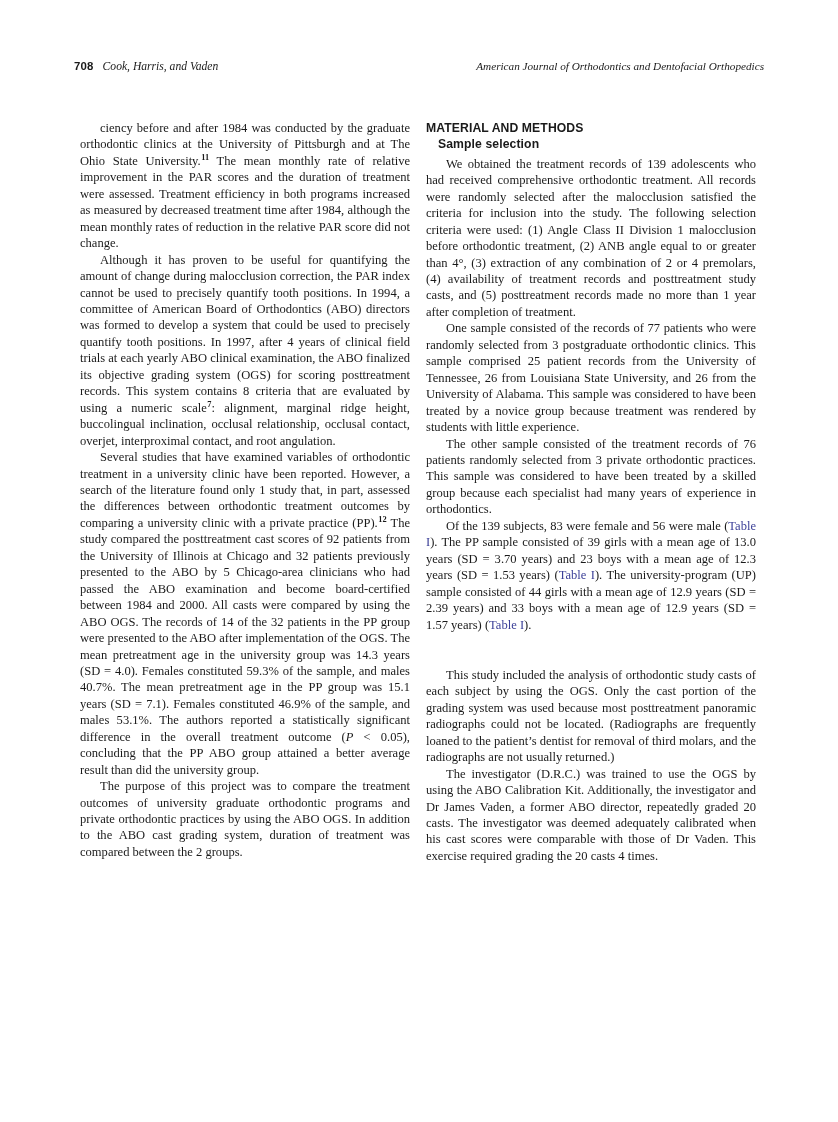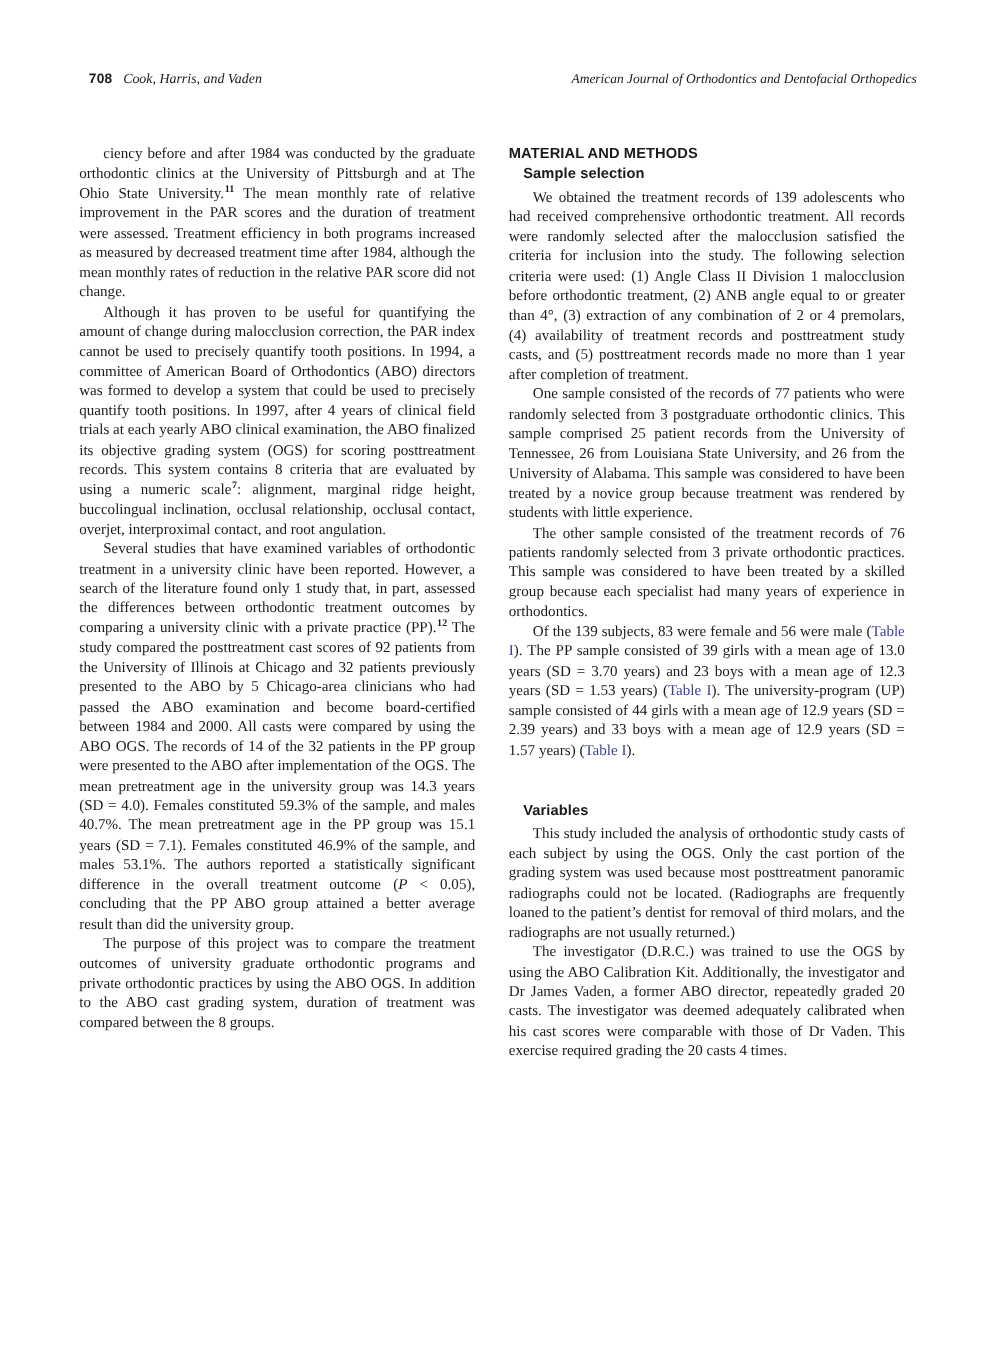--- a/index.html
+++ b/index.html
@@ -54,25 +54,25 @@
     text-align: left;
     font-style: italic;
     font-size: 11.2px;
     line-height: 15.5px;
   }
   .runhead-right div { white-space: nowrap; }
 
   
   .columns {
     position: absolute;
-    left: 66px;
+    left: 80px;
     top: 120px;
     width: 692px;
     display: flex;
-    gap: 28px;
+    gap: 16px;
   }
   .col {
     width: 330px;
   }
   p.body {
     margin: 0;
     font-size: 12.55px;
     line-height: 16.45px;
     text-align: justify;
     text-indent: 20px;
@@ -125,30 +125,29 @@
       <div>American Journal of Orthodontics and Dentofacial Orthopedics</div>
     </div>
   </div>
 
   <div class="columns">
 
     <div class="col">
       <p class="body">ciency before and after 1984 was conducted by the graduate orthodontic clinics at the University of Pittsburgh and at The Ohio State University.<sup class="ref">11</sup> The mean monthly rate of relative improvement in the PAR scores and the duration of treatment were assessed. Treatment efficiency in both programs increased as measured by decreased treatment time after 1984, although the mean monthly rates of reduction in the relative PAR score did not change.</p>
       <p class="body">Although it has proven to be useful for quantifying the amount of change during malocclusion correction, the PAR index cannot be used to precisely quantify tooth positions. In 1994, a committee of American Board of Orthodontics (ABO) directors was formed to develop a system that could be used to precisely quantify tooth positions. In 1997, after 4 years of clinical field trials at each yearly ABO clinical examination, the ABO finalized its objective grading system (OGS) for scoring posttreatment records. This system contains 8 criteria that are evaluated by using a numeric scale<sup class="ref">7</sup>: alignment, marginal ridge height, buccolingual inclination, occlusal relationship, occlusal contact, overjet, interproximal contact, and root angulation.</p>
       <p class="body">Several studies that have examined variables of orthodontic treatment in a university clinic have been reported. However, a search of the literature found only 1 study that, in part, assessed the differences between orthodontic treatment outcomes by comparing a university clinic with a private practice (PP).<sup class="ref">12</sup> The study compared the posttreatment cast scores of 92 patients from the University of Illinois at Chicago and 32 patients previously presented to the ABO by 5 Chicago-area clinicians who had passed the ABO examination and become board-certified between 1984 and 2000. All casts were compared by using the ABO OGS. The records of 14 of the 32 patients in the PP group were presented to the ABO after implementation of the OGS. The mean pretreatment age in the university group was 14.3 years (SD = 4.0). Females constituted 59.3% of the sample, and males 40.7%. The mean pretreatment age in the PP group was 15.1 years (SD = 7.1). Females constituted 46.9% of the sample, and males 53.1%. The authors reported a statistically significant difference in the overall treatment outcome (<i class="ital">P</i> &lt; 0.05), concluding that the PP ABO group attained a better average result than did the university group.</p>
-      <p class="body">The purpose of this project was to compare the treatment outcomes of university graduate orthodontic programs and private orthodontic practices by using the ABO OGS. In addition to the ABO cast grading system, duration of treatment was compared between the 8 groups.</p>
+      <p class="body">The purpose of this project was to compare the treatment outcomes of university graduate orthodontic programs and private orthodontic practices by using the ABO OGS. In addition to the ABO cast grading system, duration of treatment was compared between the 2 groups.</p>
     </div>
 
     <div class="col">
       <h2 class="section">MATERIAL AND METHODS</h2>
       <h3 class="subsection">Sample selection</h3>
       <p class="body">We obtained the treatment records of 139 adolescents who had received comprehensive orthodontic treatment. All records were randomly selected after the malocclusion satisfied the criteria for inclusion into the study. The following selection criteria were used: (1) Angle Class II Division 1 malocclusion before orthodontic treatment, (2) ANB angle equal to or greater than 4°, (3) extraction of any combination of 2 or 4 premolars, (4) availability of treatment records and posttreatment study casts, and (5) posttreatment records made no more than 1 year after completion of treatment.</p>
       <p class="body">One sample consisted of the records of 77 patients who were randomly selected from 3 postgraduate orthodontic clinics. This sample comprised 25 patient records from the University of Tennessee, 26 from Louisiana State University, and 26 from the University of Alabama. This sample was considered to have been treated by a novice group because treatment was rendered by students with little experience.</p>
       <p class="body">The other sample consisted of the treatment records of 76 patients randomly selected from 3 private orthodontic practices. This sample was considered to have been treated by a skilled group because each specialist had many years of experience in orthodontics.</p>
       <p class="body">Of the 139 subjects, 83 were female and 56 were male (<span class="xref" style="color: rgb(59, 63, 151);">Table I</span>). The PP sample consisted of 39 girls with a mean age of 13.0 years (SD = 3.70 years) and 23 boys with a mean age of 12.3 years (SD = 1.53 years) (<span class="xref" style="color: rgb(59, 63, 151);">Table I</span>). The university-program (UP) sample consisted of 44 girls with a mean age of 12.9 years (SD = 2.39 years) and 33 boys with a mean age of 12.9 years (SD = 1.57 years) (<span class="xref" style="color: rgb(59, 63, 151);">Table I</span>).</p>
       <div class="gap-before-variables"></div>
-      <h3 class="subsection">Variables</h3>
       <p class="body">This study included the analysis of orthodontic study casts of each subject by using the OGS. Only the cast portion of the grading system was used because most posttreatment panoramic radiographs could not be located. (Radiographs are frequently loaned to the patient’s dentist for removal of third molars, and the radiographs are not usually returned.)</p>
       <p class="body">The investigator (D.R.C.) was trained to use the OGS by using the ABO Calibration Kit. Additionally, the investigator and Dr James Vaden, a former ABO director, repeatedly graded 20 casts. The investigator was deemed adequately calibrated when his cast scores were comparable with those of Dr Vaden. This exercise required grading the 20 casts 4 times.</p>
     </div>
 
   </div>
 </div>
 
 </body></html>

